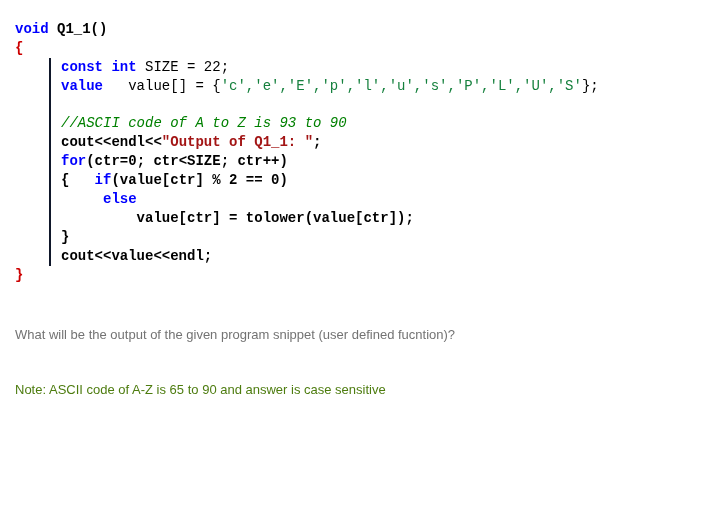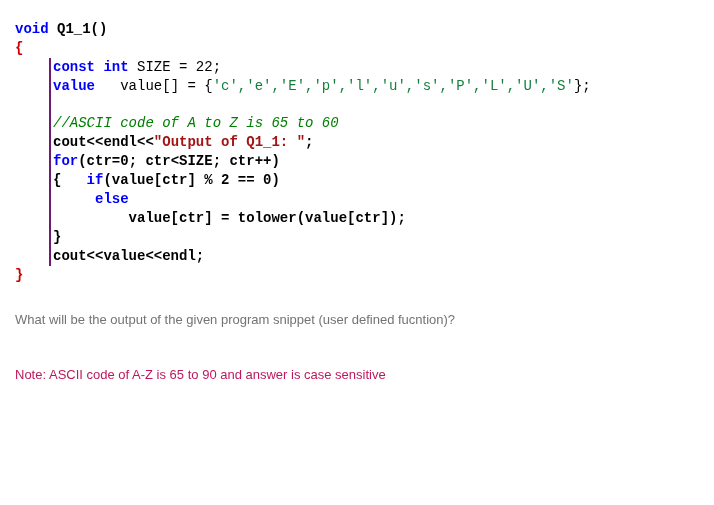--- a/index.html
+++ b/index.html
@@ -8,61 +8,61 @@
       font-size: 14px;
       background: #ffffff;
       padding: 20px 15px;
       width: 714px;
       height: 505px;
       color: #000000;
     }
     .code-block {
       font-family: Consolas, 'Courier New', monospace;
       line-height: 1.35;
-      margin-bottom: 28px;
+      margin-bottom: 43px;
     }
     .line { white-space: pre; }
     .keyword { color: #0000ff; font-weight: bold; }
     .brace-red { color: #cc0000; font-weight: bold; }
     .char-lit { color: #15803d; }
     .string-lit { color: #a31515; }
     .comment { color: #008000; font-style: italic; }
     .func-name { color: #000000; font-weight: bold; }
     .plain { color: #000000; }
     .bold { font-weight: bold; }
     .indent-bar {
-      border-left: 2px solid #701a75;
-      padding-left: 2px;
+      border-left: 2px solid #0f172a;
+      padding-left: 10px;
       margin-left: 34px;
       display: block;
     }
     .question {
       font-family: Arial, sans-serif;
       font-size: 13px;
       color: #737373;
       margin-top: 28px;
       margin-bottom: 40px;
     }
     .note {
       font-family: Arial, sans-serif;
       font-size: 13px;
-      color: #be185d;
+      color: #4d7c0f;
     }
   </style>
 </head>
 <body>
 
 <div class="code-block">
   <div class="line"><span class="keyword">void</span><span class="func-name"> Q1_1()</span></div>
   <div class="line"><span class="brace-red">{</span></div>
   <div class="indent-bar">
   <div class="line"><span class="keyword">const</span><span class="keyword"> int</span><span class="plain"> SIZE = 22;</span></div>
   <div class="line"><span class="keyword">value</span><span class="plain">   value[] = </span><span class="plain">{</span><span class="char-lit">'c','e','E','p','l','u','s','P','L','U','S'</span><span class="plain">};</span></div>
   <div class="line">&nbsp;</div>
-  <div class="line"><span class="comment">//ASCII code of A to Z is 65 to 60</span></div>
+  <div class="line"><span class="comment">//ASCII code of A to Z is 93 to 90</span></div>
   <div class="line"><span class="plain bold">cout&lt;&lt;endl&lt;&lt;</span><span class="string-lit bold">"Output of Q1_1: "</span><span class="plain bold">;</span></div>
   <div class="line"><span class="keyword">for</span><span class="plain bold">(ctr=0; ctr&lt;SIZE; ctr++)</span></div>
   <div class="line"><span class="plain bold">{   </span><span class="keyword">if</span><span class="plain bold">(value[ctr] % 2 == 0)</span></div>
   <div class="line"><span class="keyword">     else</span></div>
   <div class="line"><span class="plain bold">         value[ctr] = tolower(value[ctr]);</span></div>
   <div class="line"><span class="plain bold">}</span></div>
   <div class="line"><span class="plain bold">cout&lt;&lt;value&lt;&lt;endl;</span></div>
   </div>
   <div class="line"><span class="brace-red">}</span></div>
 </div>

